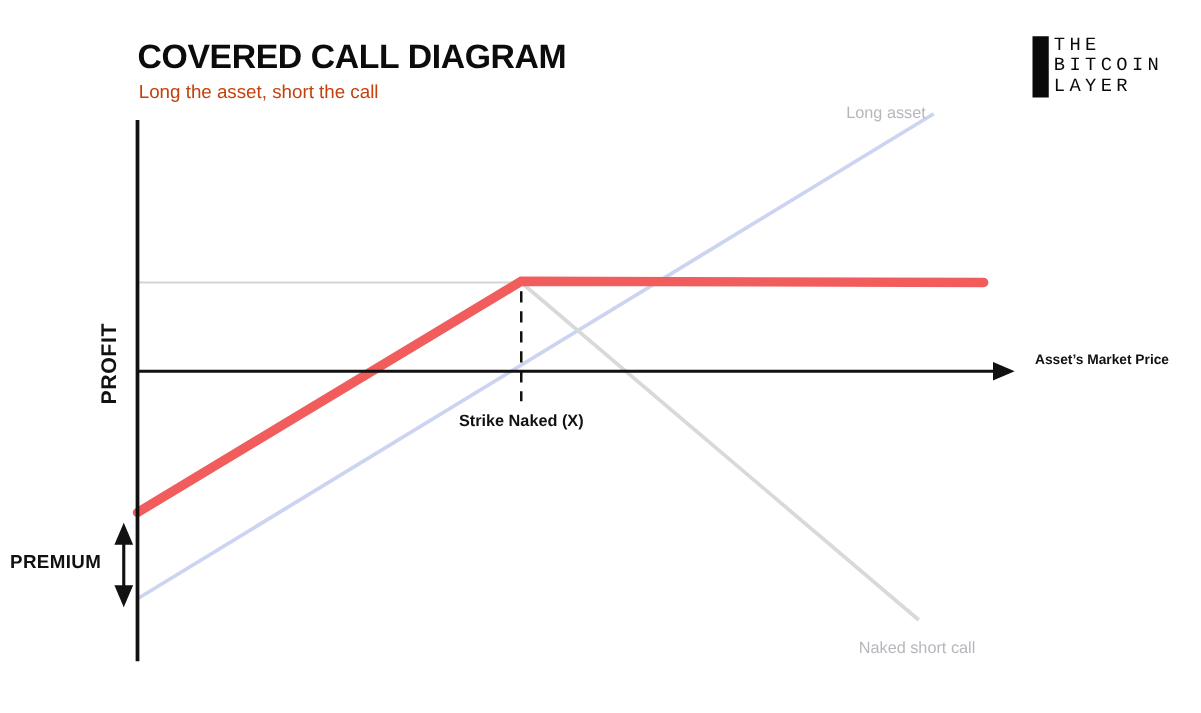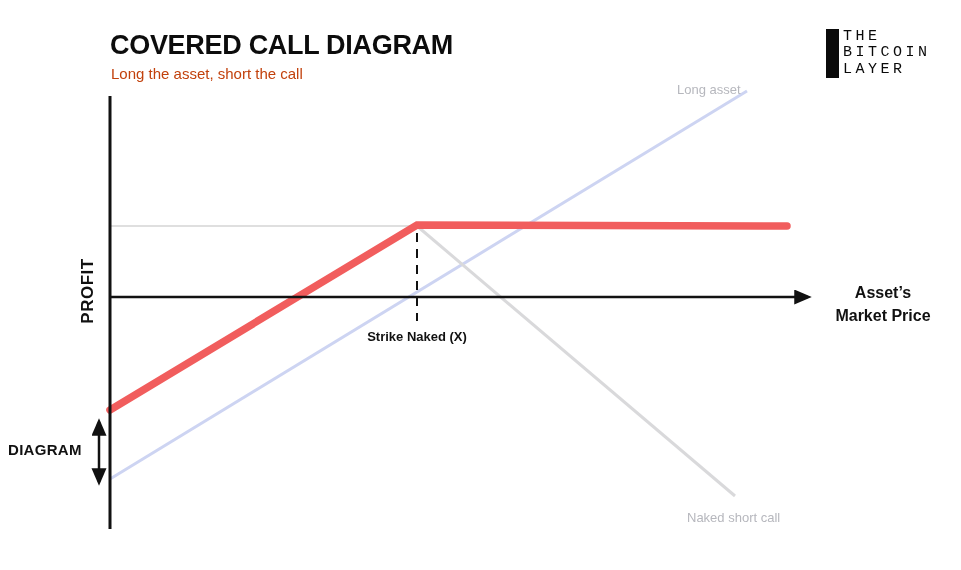--- a/index.html
+++ b/index.html
@@ -11,22 +11,22 @@
   .subtitle{left:111px;top:65px;font-size:15px;color:#c2410c;}
   .logo{left:826px;top:29px;display:flex;align-items:stretch;}
   .logo-bar{width:13px;height:49px;background:#0a0a0a;}
   .logo-text{margin-left:4px;font-family:"Liberation Mono",monospace;font-size:15px;
              line-height:16.4px;letter-spacing:3.5px;color:#0a0a0a;white-space:nowrap;}
   .profit-label{left:88px;top:291px;transform:translate(-50%,-50%) rotate(-90deg);
                 font-size:17px;font-weight:bold;letter-spacing:0.5px;}
   .premium-label{left:8px;top:441px;font-size:15px;font-weight:bold;letter-spacing:0.3px;}
   .strike-label{left:417px;top:329px;transform:translateX(-50%);
                 font-size:13px;font-weight:bold;white-space:nowrap;}
-  .xaxis-label{left:828px;top:281px;width:110px;text-align:center;
-               font-size:16px;font-weight:bold;line-height:1.45;}
+  .xaxis-label{left:828px;top:281px;width:110px;
+               font-size:11px;font-weight:bold;line-height:1.45;}
   .ghost-label{font-size:13px;color:#b6b7bd;white-space:nowrap;}
   .long-asset-label{left:677px;top:82px;}
   .naked-label{left:687px;top:510px;}
 </style>
 </head>
 <body>
 
 <div id="page">
 
   <svg id="chart-svg" viewBox="0 0 961 570">
@@ -51,19 +51,19 @@
   <div class="abs logo">
     <div class="logo-bar"></div>
     <div class="logo-text">
       <div>THE</div>
       <div>BITCOIN</div>
       <div>LAYER</div>
     </div>
   </div>
 
   <div class="abs profit-label">PROFIT</div>
-  <div class="abs premium-label">DIAGRAM</div>
+  <div class="abs premium-label">PREMIUM</div>
   <div class="abs strike-label">Strike Naked (X)</div>
   <div class="abs xaxis-label">Asset’s Market Price</div>
   <div class="abs ghost-label long-asset-label">Long asset</div>
   <div class="abs ghost-label naked-label">Naked short call</div>
 
 </div>
 
 </body></html>

